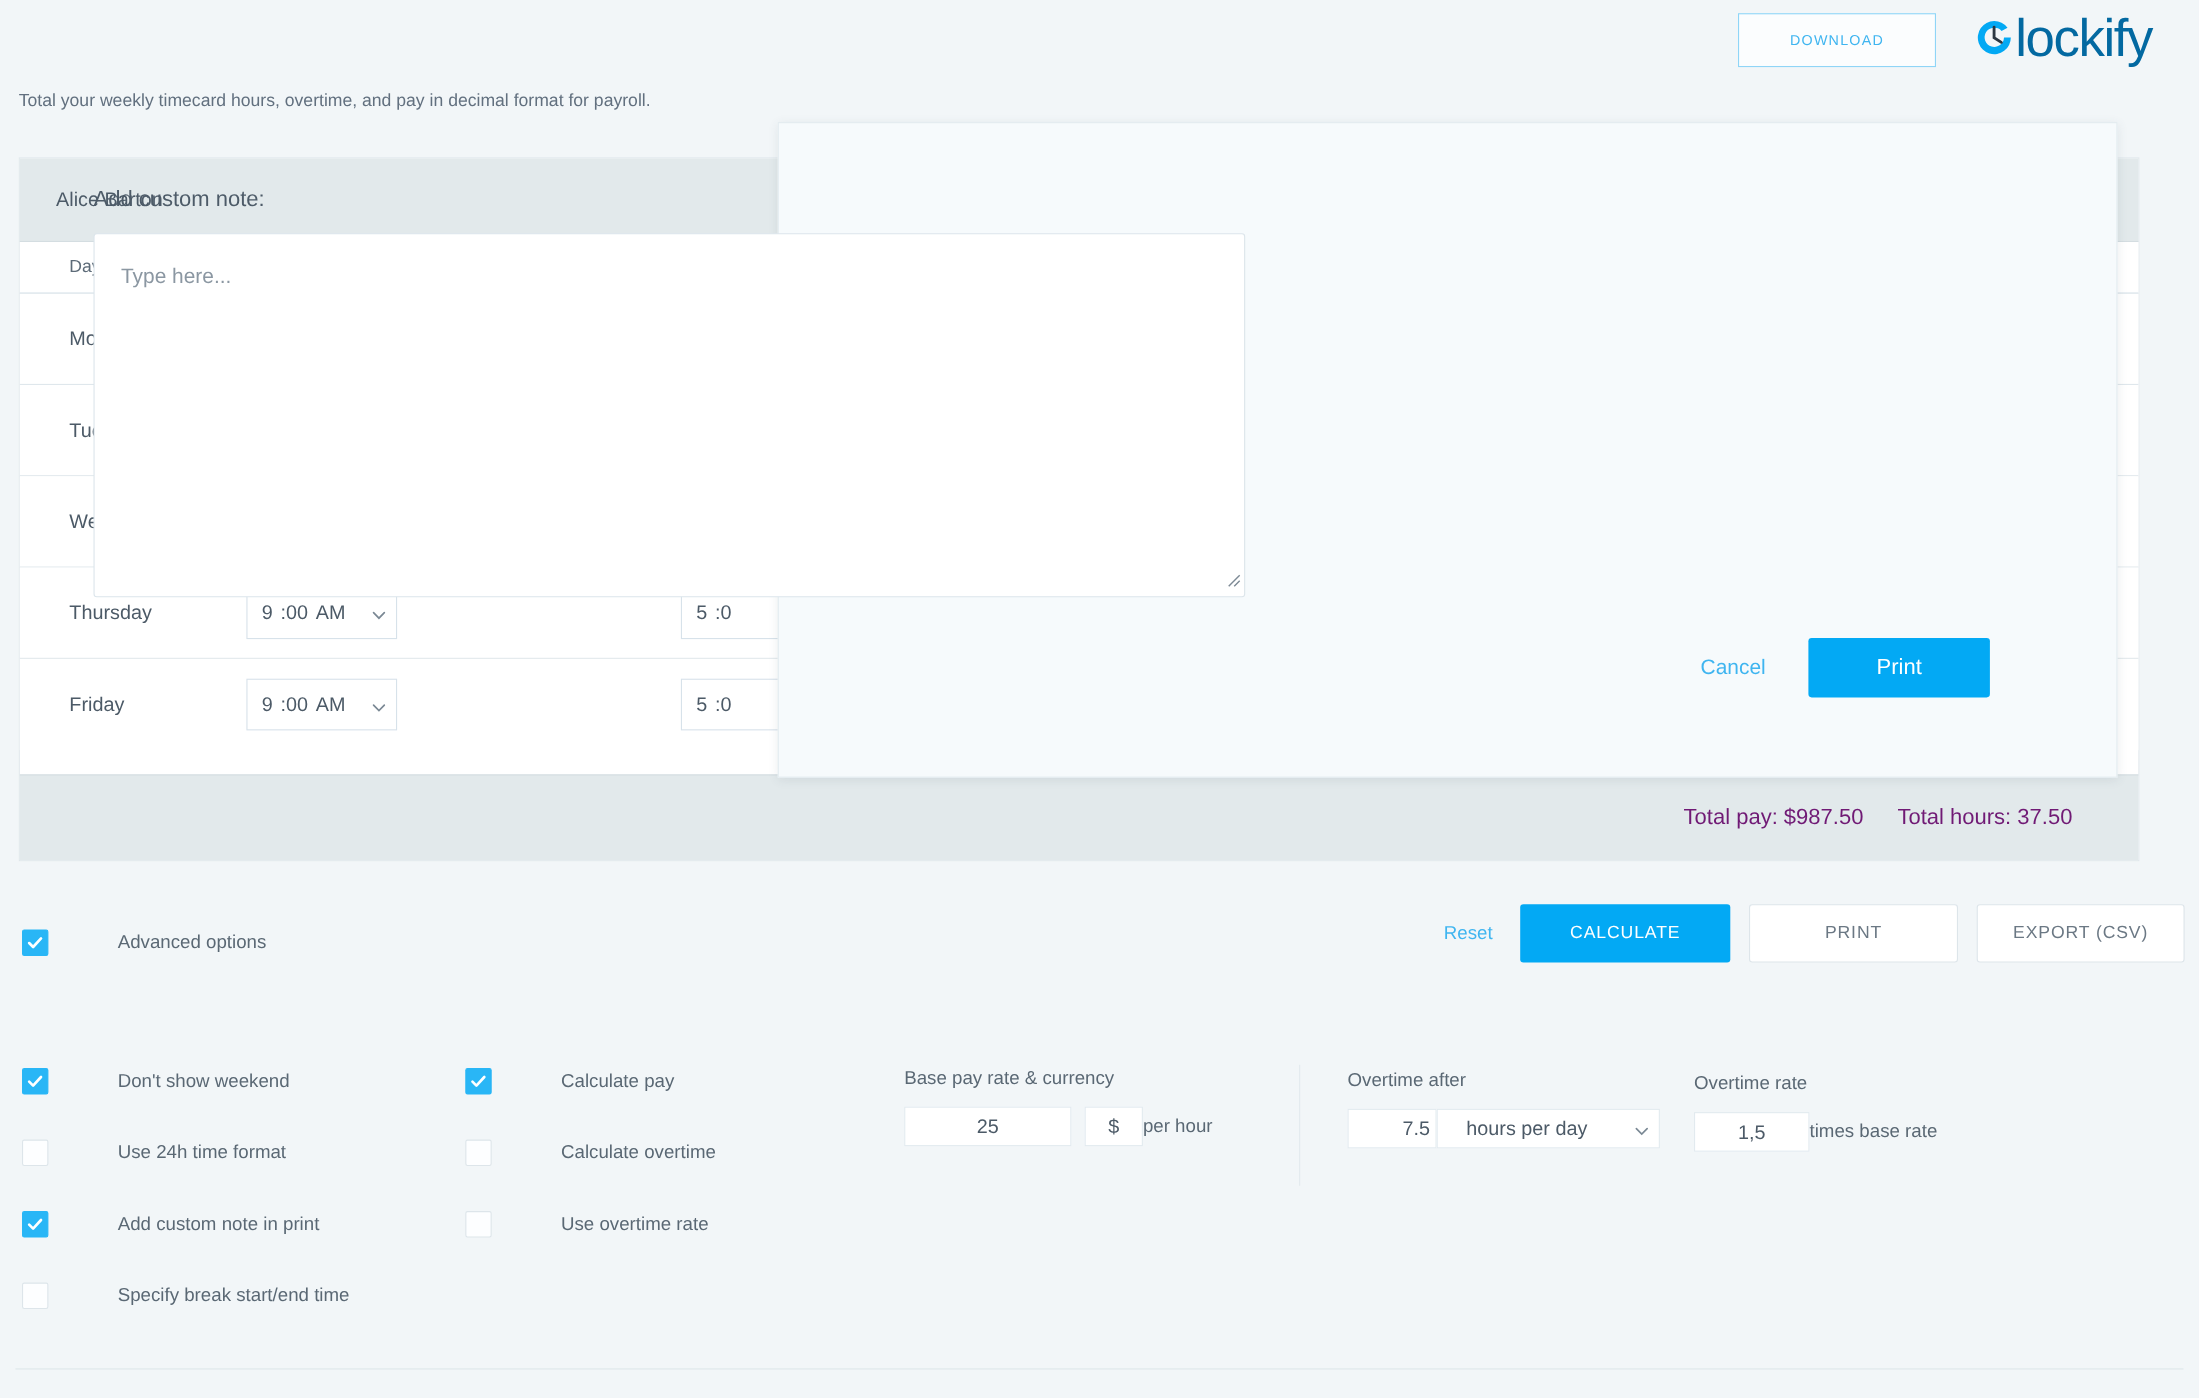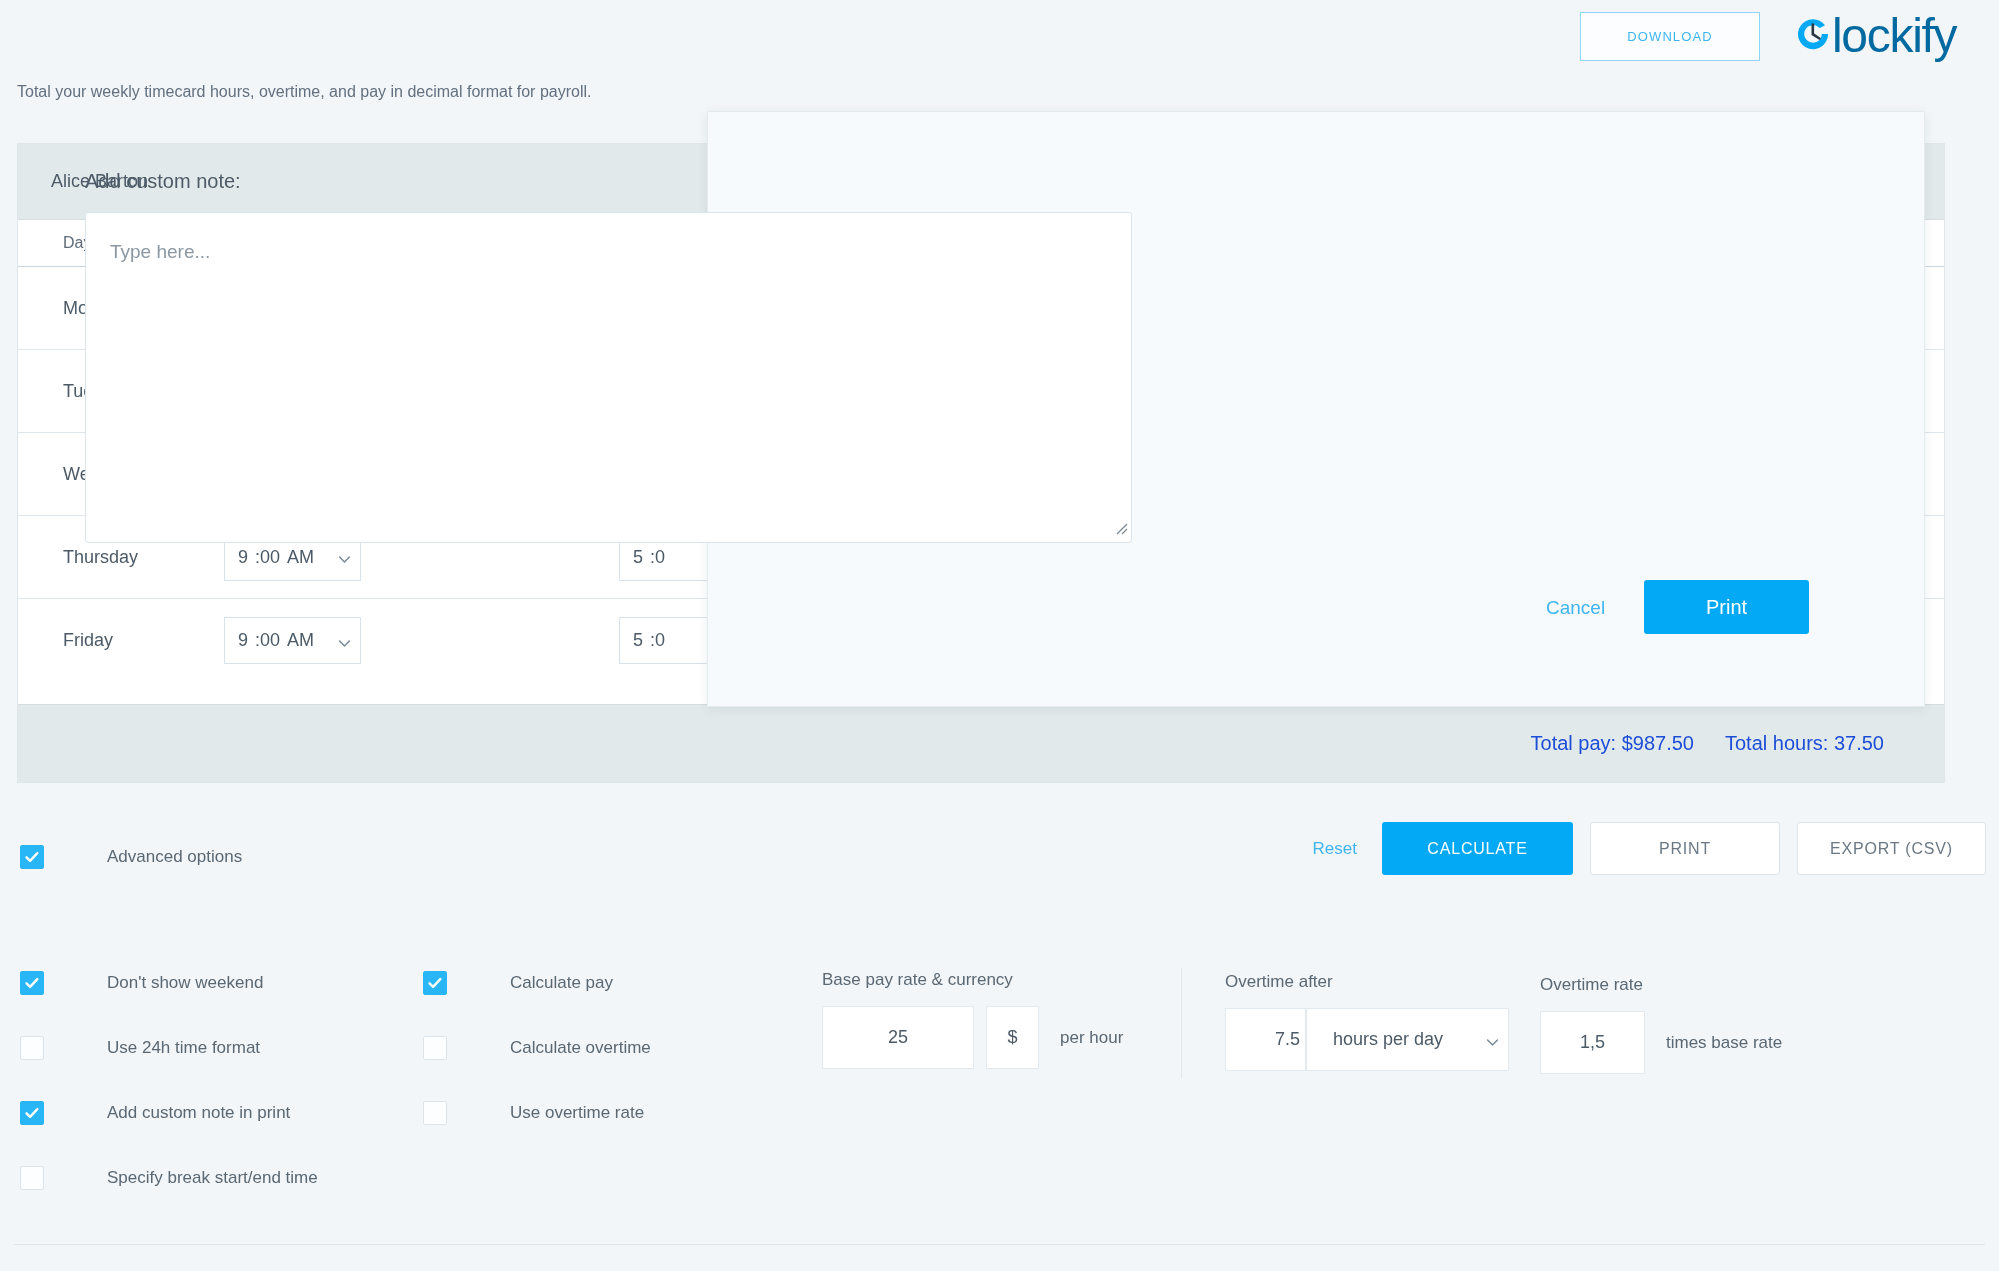--- a/index.html
+++ b/index.html
@@ -91,21 +91,21 @@
   }
   .chev svg { display:block; }
 
   .totals-bar {
     position: absolute; left: 0; bottom: 0;
     width: 100%; height: 78px;
     background: #e2e9eb; border-top: 1px solid #d4dde1;
     display: flex; align-items: center; justify-content: flex-end;
     padding-right: 60px; gap: 31px;
   }
-  .totals-bar span { font-size: 20px; color: #1d4ed8; }
+  .totals-bar span { font-size: 20px; color: #701a75; }
 
   
   .actions {
     position: absolute; right: 13px; top: 822px;
     display: flex; align-items: center; gap: 0;
   }
   .reset-link {
     font-size: 17px; color: #3fb5f0; cursor: pointer;
     margin-right: 25px;
   }
@@ -147,27 +147,27 @@
 
   .divider-v {
     position: absolute; left: 1181px; top: 968px;
     width: 1px; height: 110px; background: #e3eaee;
   }
 
   .field-group { position: absolute; }
   .fg-label { font-size: 17px; color: #5a6874; margin-bottom: 16px; }
   .fg-inputs { display: flex; align-items: center; gap: 0; }
   .inp {
-    height: 63px; border: 1px solid #e2eaef; background: #fff;
+    height: 36px; border: 1px solid #e2eaef; background: #fff;
     display: flex; align-items: center; justify-content: center;
     font-size: 18px; color: #4c5a67; cursor: text;
   }
   .inp-rate { width: 152px; }
   .inp-cur  { width: 53px; margin-left: 12px; cursor: pointer; }
-  .suffix { font-size: 17px; color: #5a6874; margin-left: 21px; }
+  .suffix { font-size: 17px; color: #5a6874; }
   .inp-ot   { width: 81px; padding-left: 44px; }
   .inp-sel  {
     width: 203px; position: relative;
     justify-content: flex-start; padding-left: 26px; cursor: pointer;
   }
   .inp-otr  { width: 105px; }
 
   
   .bottom-rule {
     position: absolute; left: 14px; top: 1244px;

